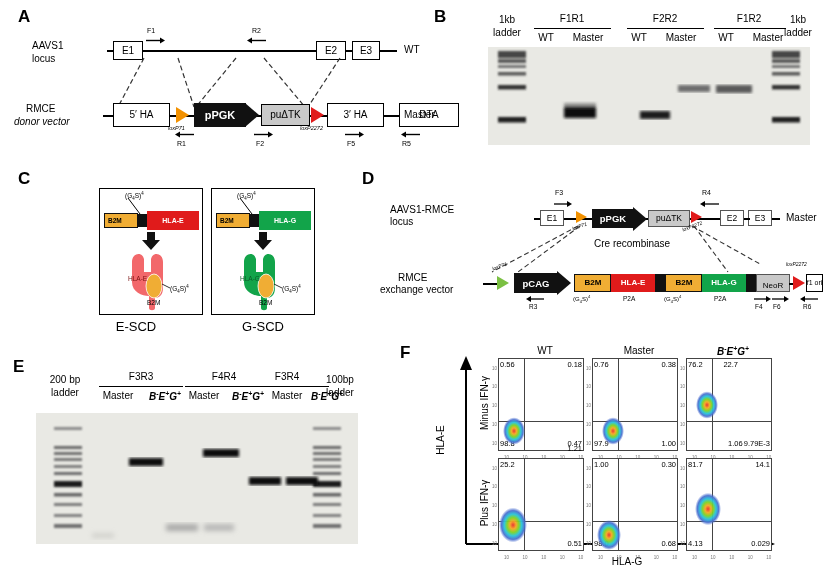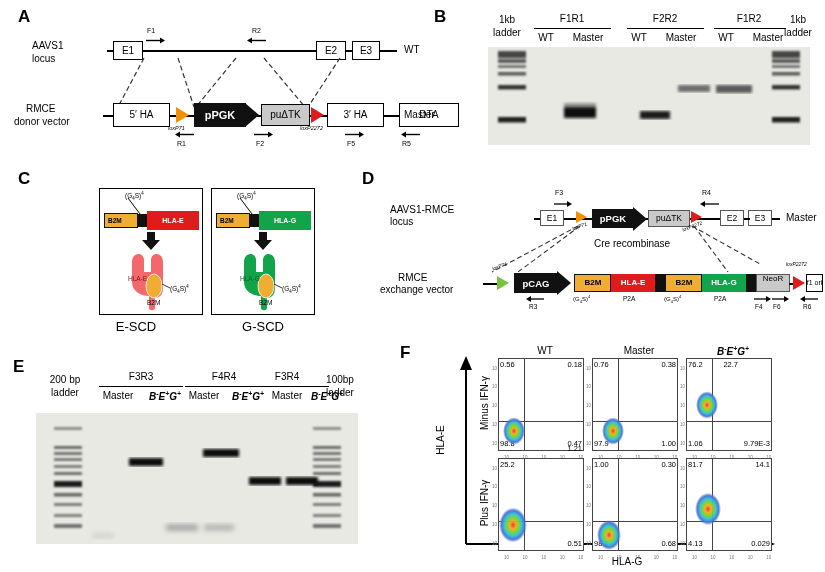--- a/index.html
+++ b/index.html
@@ -59,21 +59,21 @@
 </head>
 <body>
 
 <div class="fig">
 
   <div class="panel-letter" style="left:18px; top:8px;">A</div>
 
   <div class="txt md" style="left:32px; top:40px;">AAVS1</div>
   <div class="txt md" style="left:32px; top:53px;">locus</div>
   <div class="txt md" style="left:26px; top:103px;">RMCE</div>
-  <div class="txt md" style="left:14px; top:116px;">donor vector</div>
+  <div class="txt md" style="left:14px; top:116px;font-style:italic;">donor vector</div>
 
   <div class="line" style="left:107px; top:50px; width:290px;"></div>
   <div class="box" style="left:113px; top:41px; width:30px; height:19px;">E1</div>
   <div class="box" style="left:316px; top:41px; width:30px; height:19px;">E2</div>
   <div class="box" style="left:352px; top:41px; width:28px; height:19px;">E3</div>
 
   <div class="txt tiny" style="left:147px; top:27px; font-size:7px;">F1</div>
   <svg class="abs" style="left:146px; top:36px;" width="20" height="9">
     <line x1="0" y1="4.5" x2="14" y2="4.5" stroke="#000" stroke-width="1.4"></line>
     <polygon points="14,1.5 19,4.5 14,7.5" fill="#000"></polygon>
@@ -294,21 +294,21 @@
   <div class="abs" style="left:574px; top:274px; width:37px; height:18px; background:#F0AD34; border:1px solid #111;"></div>
   <div class="txt-c" style="left:593px; top:279px; font-size:8px; font-weight:bold;">B2M</div>
   <div class="abs" style="left:611px; top:274px; width:44px; height:18px; background:#E01B1B;"></div>
   <div class="txt-c" style="left:633px; top:279px; font-size:8px; color:#fff; font-weight:bold;">HLA-E</div>
   <div class="abs" style="left:655px; top:274px; width:10px; height:18px; background:#111;"></div>
   <div class="abs" style="left:665px; top:274px; width:37px; height:18px; background:#F0AD34; border:1px solid #111;"></div>
   <div class="txt-c" style="left:684px; top:279px; font-size:8px; font-weight:bold;">B2M</div>
   <div class="abs" style="left:702px; top:274px; width:44px; height:18px; background:#12A44A;"></div>
   <div class="txt-c" style="left:724px; top:279px; font-size:8px; color:#fff; font-weight:bold;">HLA-G</div>
   <div class="abs" style="left:746px; top:274px; width:10px; height:18px; background:#111;"></div>
-  <div class="abs" style="left:756px; top:274px; width:34px; height:18px; background:#C9C9C9; border:1px solid #555; display:flex; align-items:flex-start; justify-content:center;">
+  <div class="abs" style="left:756px; top:274px; width:34px; height:18px; background:#C9C9C9; border:1px solid #555; display:flex; align-items:flex-end; justify-content:center;">
     <span class="txt" style="position:static; font-size:8px;">NeoR</span>
   </div>
   <div class="line" style="left:789px; top:283px; width:5px;"></div>
   <div class="tri" style="left:793px; top:276px; border-top:7px solid transparent; border-bottom:7px solid transparent; border-left:12px solid #E01B1B;"></div>
   <div class="txt tiny" style="left:786px; top:262px; font-size:5px; font-style:italic;">loxP2272</div>
 
   <div class="txt tiny" style="left:573px; top:295px; font-size:6px;">(G<span class="sub">4</span>S)<span class="sup">4</span></div>
   <div class="txt tiny" style="left:623px; top:295px; font-size:6.5px;">P2A</div>
   <div class="txt tiny" style="left:664px; top:295px; font-size:6px;">(G<span class="sub">4</span>S)<span class="sup">4</span></div>
   <div class="txt tiny" style="left:714px; top:295px; font-size:6.5px;">P2A</div>
@@ -510,21 +510,21 @@
         <text x="2" y="30.409090909090907" font-size="4.5" fill="#777" font-family="Liberation Sans">10</text>
         <text x="88.28571428571428" y="101" font-size="4.5" fill="#777" font-family="Liberation Sans">10</text>
         <text x="2" y="11.545454545454547" font-size="4.5" fill="#777" font-family="Liberation Sans">10</text>
       </svg>
       <div class="flowbox" style="left: 686px; top: 358px; width: 86px; height: 93px;"></div>
       <div class="quad-v" style="left: 712px; top: 358px; height: 93px;"></div>
       <div class="quad-h" style="left: 712px; top: 421px; width: 60px;"></div>
       <div class="quad-h" style="left: 686px; top: 421px; width: 26px;"></div>
       <div class="qtxt" style="left: 688px; top: 360px;">76.2</div>
       <div class="qtxt" style="left: 738px; top: 360px; transform: translateX(-100%);">22.7</div>
-      <div class="qtxt" style="left: 688px; top: 439px;">1.06</div>
+      <div class="qtxt" style="left: 688px; top: 439px; padding-left: 40px;">1.06</div>
       <div class="qtxt" style="left: 770px; top: 439px; transform: translateX(-100%);">9.79E-3</div>
       <svg class="abs" width="86" height="93" style="left: 686px; top: 358px; pointer-events: none;">
         <defs>
           <radialGradient id="g2">
          <stop offset="0%" stop-color="#e8302a"></stop>
          <stop offset="22%" stop-color="#f5a623"></stop>
          <stop offset="42%" stop-color="#7ed321"></stop>
          <stop offset="62%" stop-color="#27c4d9"></stop>
          <stop offset="82%" stop-color="#4a6fd0"></stop>
          <stop offset="100%" stop-color="#4a6fd0" stop-opacity="0"></stop>

